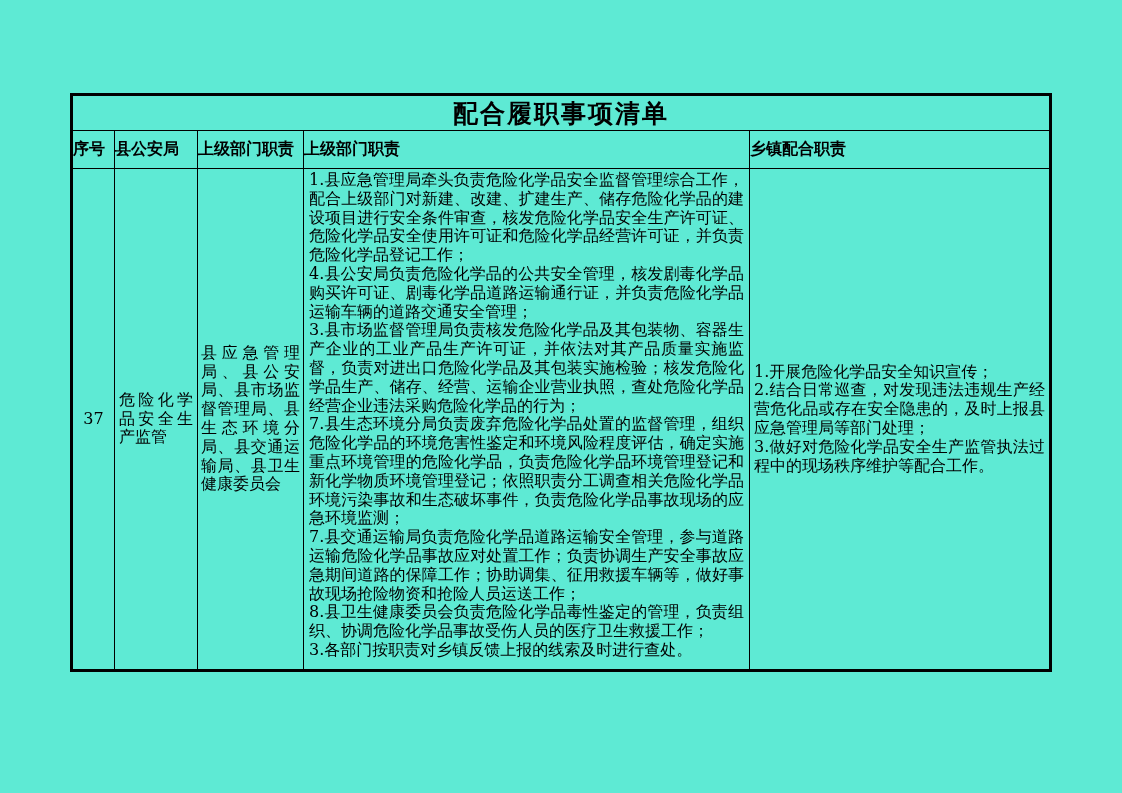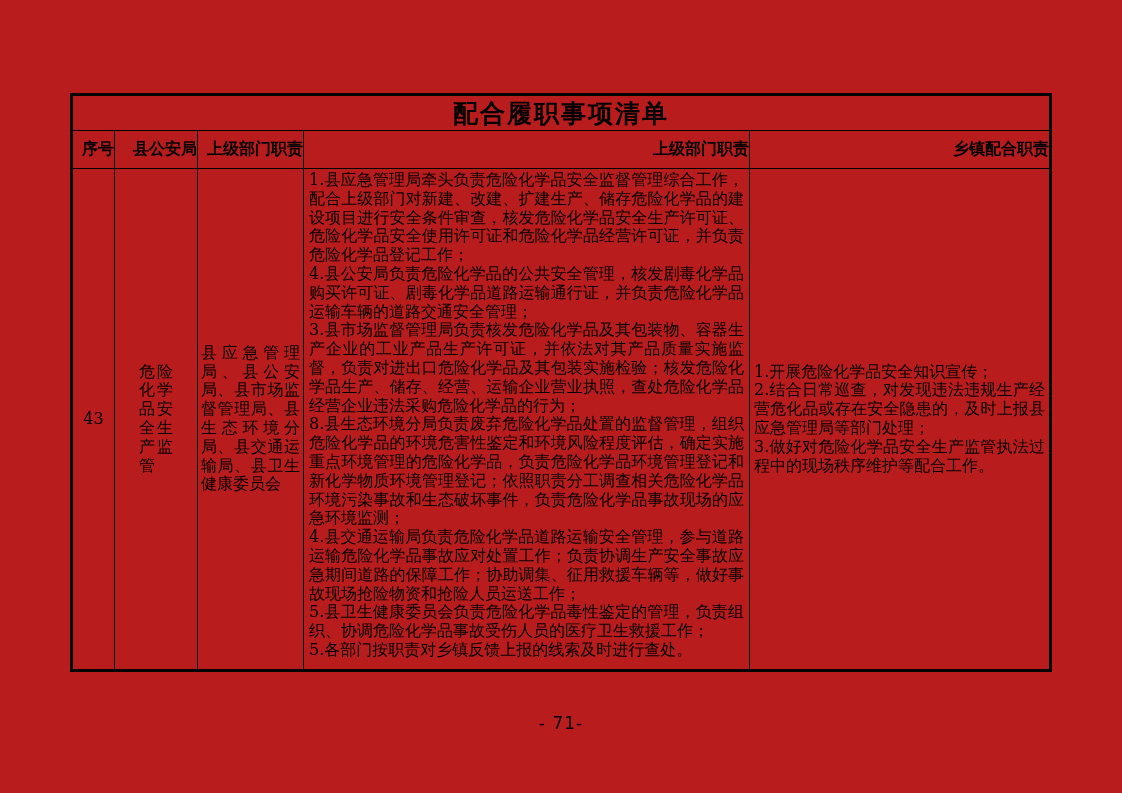--- a/index.html
+++ b/index.html
@@ -1,21 +1,21 @@
 <!DOCTYPE html>
 <html><head>
 <meta charset="utf-8">
 <style>
   * { margin: 0; padding: 0; box-sizing: border-box; }
   html, body { background: #ffffff; }
   .page {
     position: relative;
     width: 1122px;
     height: 793px;
-    background: #b91c1c;
+    background: #5eead4;
     color: #000000;
     font-family: "DejaVu Serif", "Liberation Serif", serif;
     overflow: hidden;
   }
   table.doc-table {
     position: absolute;
     left: 70px;
     top: 93px;
     width: 979px;
     border-collapse: collapse;
@@ -28,33 +28,33 @@
     height: 36px;
     text-align: center;
     vertical-align: middle;
     font-family: "DejaVu Serif", "Liberation Serif", serif;
     font-weight: bold;
     font-size: 25px;
     letter-spacing: 2px;
   }
   .header-row td {
     height: 38px;
-    text-align: right;
+    text-align: left;
     vertical-align: middle;
     font-family: "DejaVu Sans", "Liberation Sans", sans-serif;
     font-weight: bold;
     font-size: 16px;
   }
   .data-row td {
     font-size: 16px;
     line-height: 18.8px;
     vertical-align: middle;
   }
   .serial-cell { text-align: center; font-size: 17px; }
-  .name-cell   { padding: 0 24px; text-align: justify; text-justify: inter-character; margin-left: 48px; }
+  .name-cell   { padding: 0 4px; text-align: justify; text-justify: inter-character; margin-left: 48px; }
   .dept-cell   { padding: 0 3px; text-align: justify; text-justify: inter-character; }
   .duties-cell { vertical-align: top; padding: 0; }
   .duties-clip {
     height: 500px;
     overflow: hidden;
     padding: 2px 5px 0 5px;
   }
   .duties-clip p, .township-cell p {
     margin: 0;
     text-align: justify;
@@ -90,40 +90,39 @@
         <td colspan="5" class="title-cell">配合履职事项清单</td>
       </tr>
       <tr class="header-row">
         <td>序号</td>
         <td>县公安局</td>
         <td>上级部门职责</td>
         <td>上级部门职责</td>
         <td>乡镇配合职责</td>
       </tr>
       <tr class="data-row">
-        <td class="serial-cell">43</td>
+        <td class="serial-cell">37</td>
         <td class="name-cell">危险化学品安全生产监管</td>
         <td class="dept-cell">县应急管理局、县公安局、县市场监督管理局、县生态环境分局、县交通运输局、县卫生健康委员会</td>
         <td class="duties-cell">
           <div class="duties-clip">
             <p>1.县应急管理局牵头负责危险化学品安全监督管理综合工作，配合上级部门对新建、改建、扩建生产、储存危险化学品的建设项目进行安全条件审查，核发危险化学品安全生产许可证、危险化学品安全使用许可证和危险化学品经营许可证，并负责危险化学品登记工作；</p>
             <p>4.县公安局负责危险化学品的公共安全管理，核发剧毒化学品购买许可证、剧毒化学品道路运输通行证，并负责危险化学品运输车辆的道路交通安全管理；</p>
             <p>3.县市场监督管理局负责核发危险化学品及其包装物、容器生产企业的工业产品生产许可证，并依法对其产品质量实施监督，负责对进出口危险化学品及其包装实施检验；核发危险化学品生产、储存、经营、运输企业营业执照，查处危险化学品经营企业违法采购危险化学品的行为；</p>
-            <p>8.县生态环境分局负责废弃危险化学品处置的监督管理，组织危险化学品的环境危害性鉴定和环境风险程度评估，确定实施重点环境管理的危险化学品，负责危险化学品环境管理登记和新化学物质环境管理登记；依照职责分工调查相关危险化学品环境污染事故和生态破坏事件，负责危险化学品事故现场的应急环境监测；</p>
-            <p>4.县交通运输局负责危险化学品道路运输安全管理，参与道路运输危险化学品事故应对处置工作；负责协调生产安全事故应急期间道路的保障工作；协助调集、征用救援车辆等，做好事故现场抢险物资和抢险人员运送工作；</p>
-            <p>5.县卫生健康委员会负责危险化学品毒性鉴定的管理，负责组织、协调危险化学品事故受伤人员的医疗卫生救援工作；</p>
-            <p>5.各部门按职责对乡镇反馈上报的线索及时进行查处。</p>
+            <p>7.县生态环境分局负责废弃危险化学品处置的监督管理，组织危险化学品的环境危害性鉴定和环境风险程度评估，确定实施重点环境管理的危险化学品，负责危险化学品环境管理登记和新化学物质环境管理登记；依照职责分工调查相关危险化学品环境污染事故和生态破坏事件，负责危险化学品事故现场的应急环境监测；</p>
+            <p>7.县交通运输局负责危险化学品道路运输安全管理，参与道路运输危险化学品事故应对处置工作；负责协调生产安全事故应急期间道路的保障工作；协助调集、征用救援车辆等，做好事故现场抢险物资和抢险人员运送工作；</p>
+            <p>8.县卫生健康委员会负责危险化学品毒性鉴定的管理，负责组织、协调危险化学品事故受伤人员的医疗卫生救援工作；</p>
+            <p>3.各部门按职责对乡镇反馈上报的线索及时进行查处。</p>
           </div>
         </td>
         <td class="township-cell">
           <div>
             <p>1.开展危险化学品安全知识宣传；</p>
             <p>2.结合日常巡查，对发现违法违规生产经营危化品或存在安全隐患的，及时上报县应急管理局等部门处理；</p>
             <p>3.做好对危险化学品安全生产监管执法过程中的现场秩序维护等配合工作。</p>
           </div>
         </td>
       </tr>
     </tbody>
   </table>
 
-  <div class="page-number">- 71-</div>
 
 </div>
 
 </body></html>

